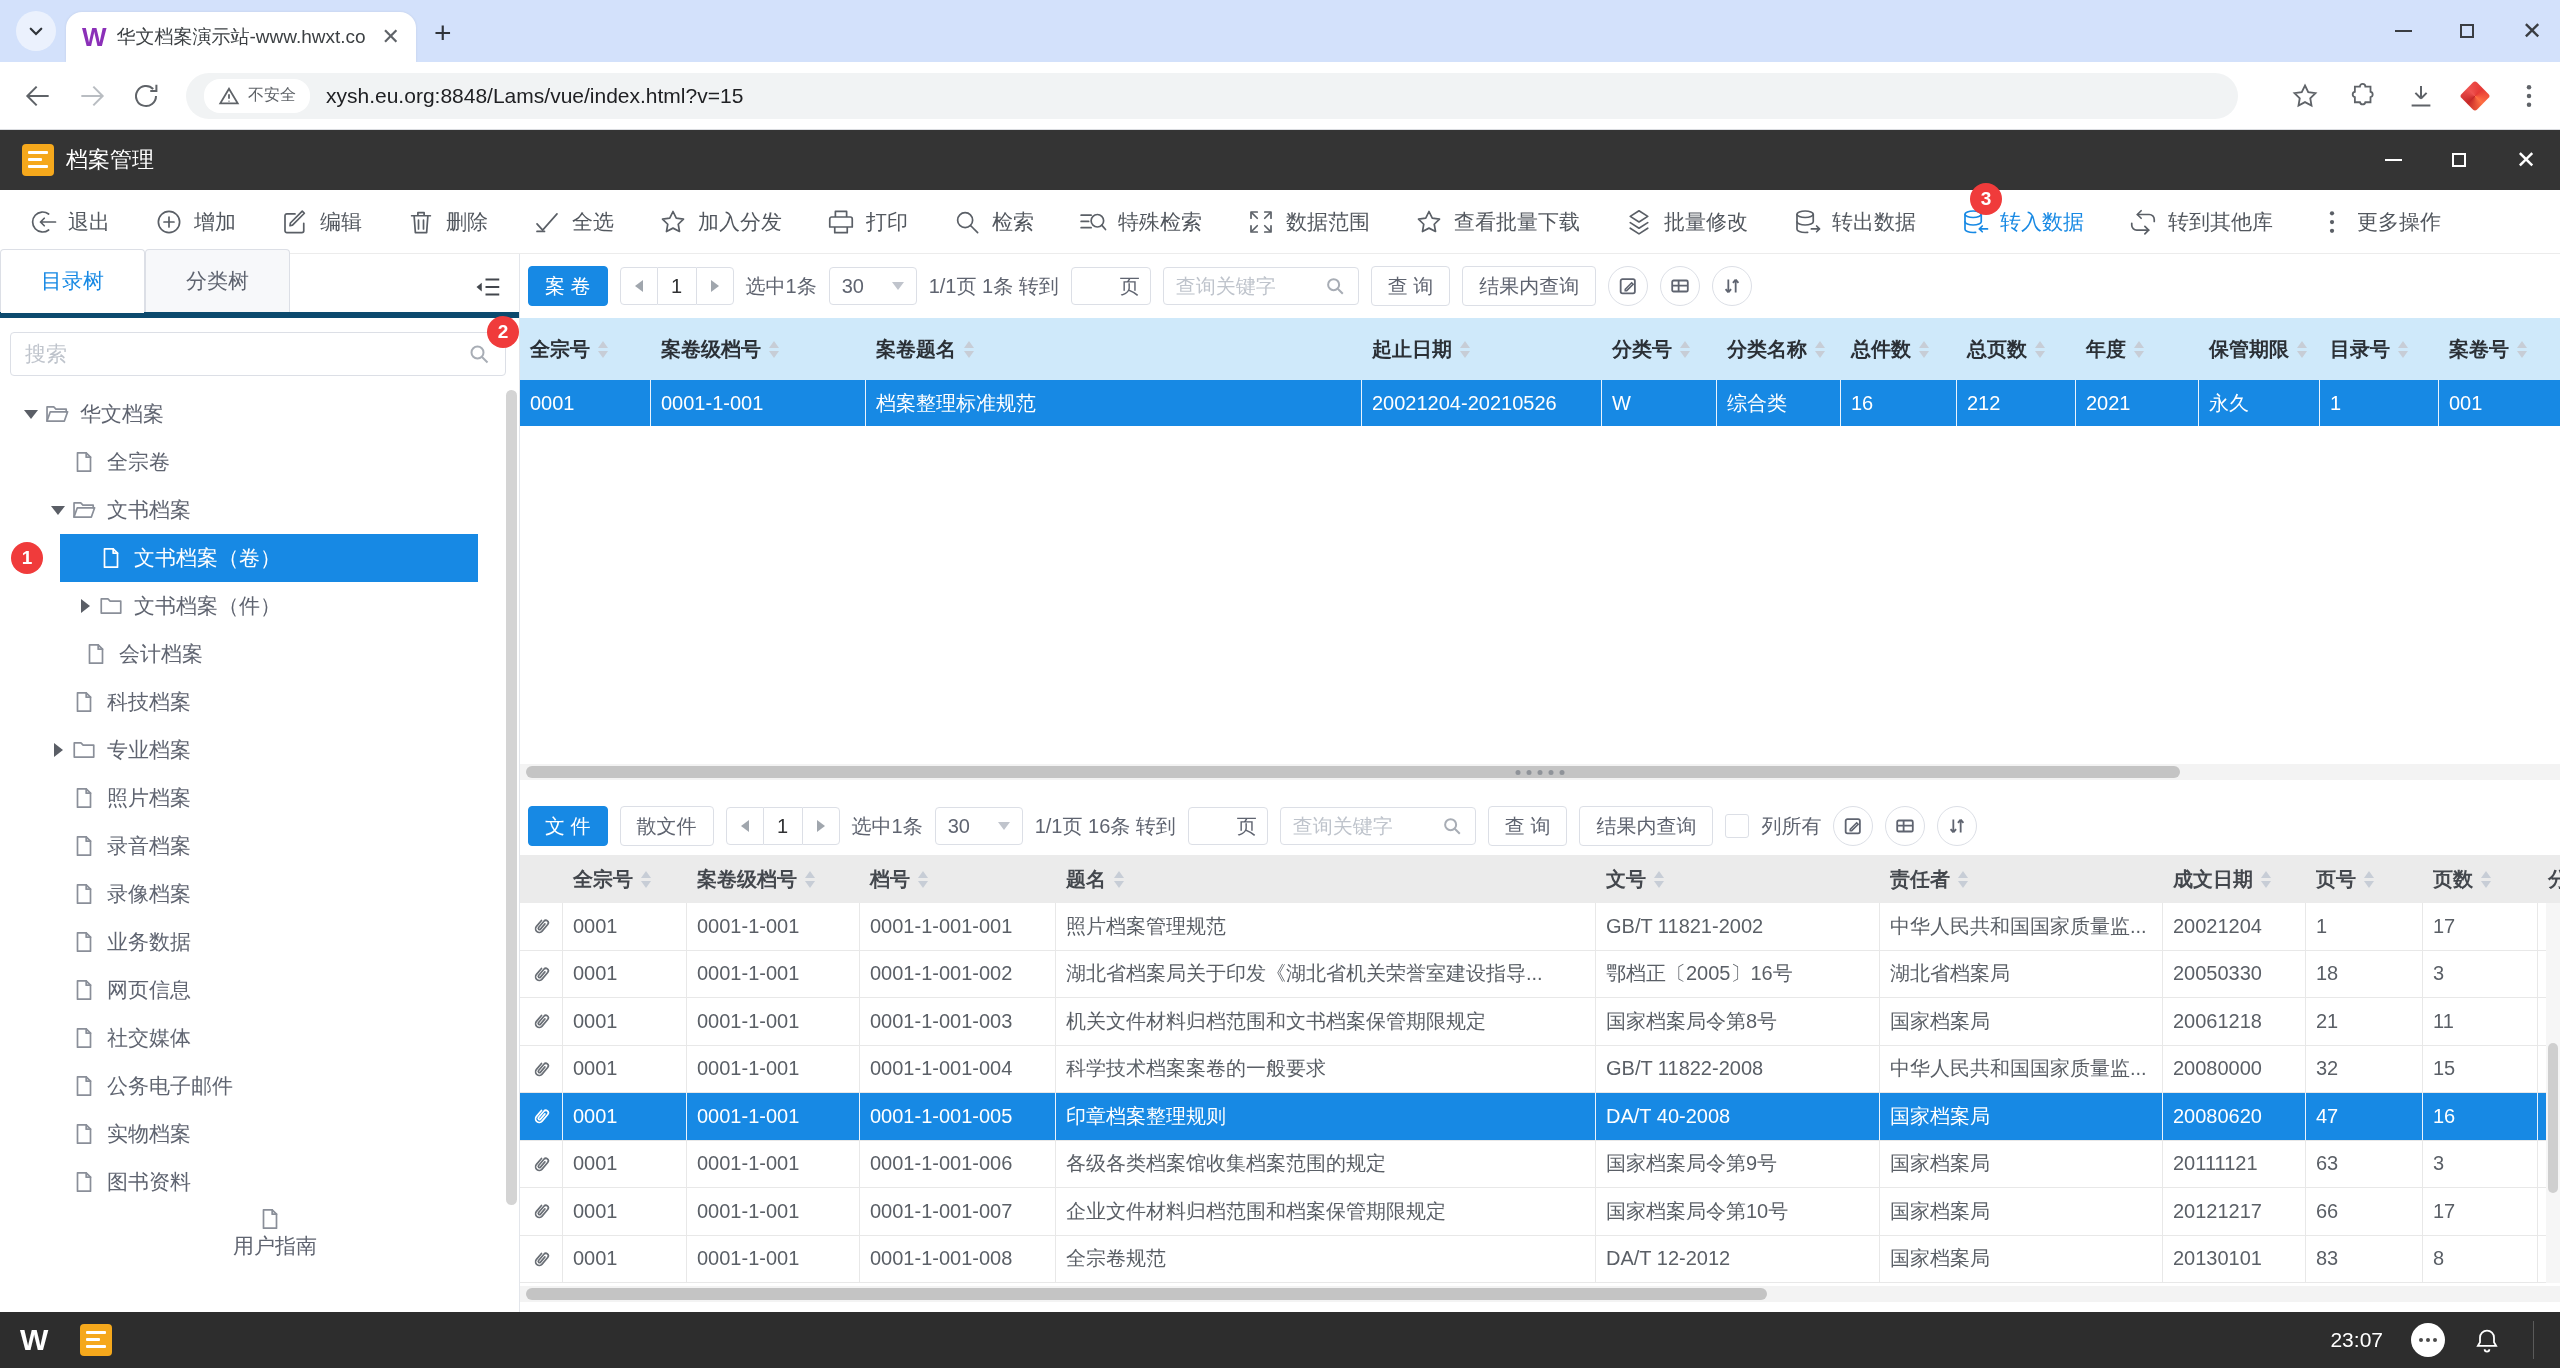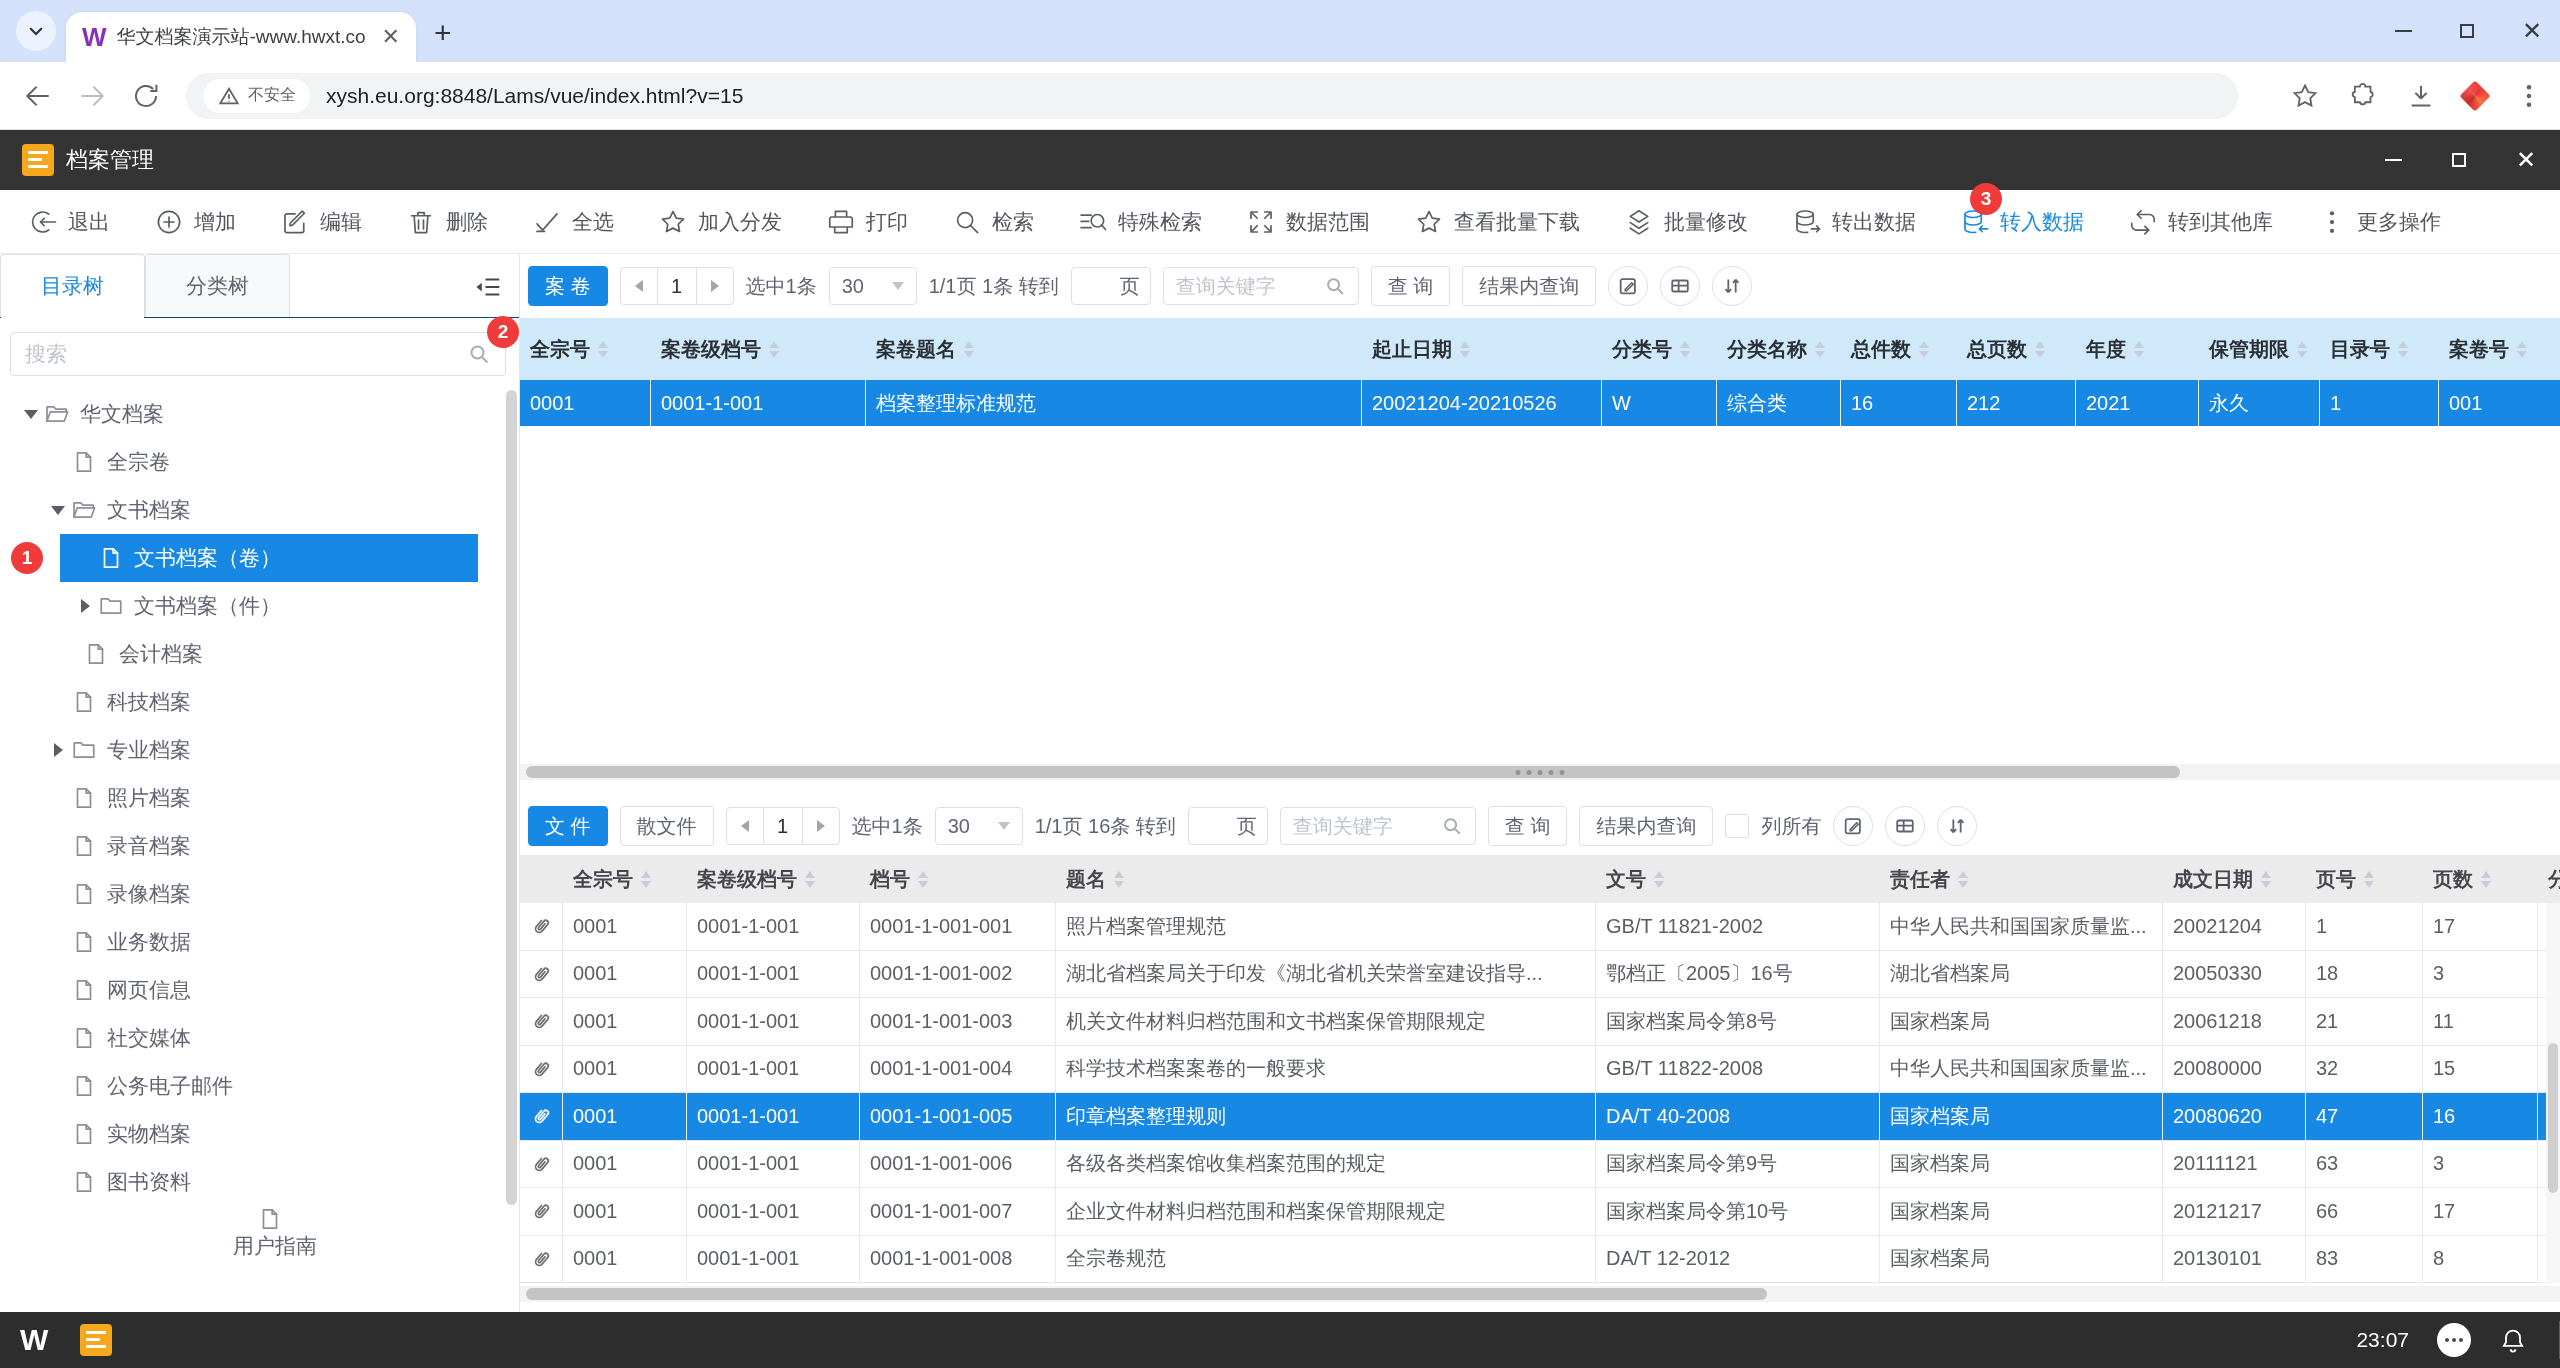--- a/index.html
+++ b/index.html
@@ -50,21 +50,21 @@
 
 #app-toolbar{left:0;top:190px;width:2560px;height:64px;background:#fff;border-bottom:1px solid #ececec;display:flex;align-items:center;padding-left:28px;gap:44px;}
 .tbtn{display:flex;align-items:center;gap:10px;color:#52575e;font-size:21px;position:relative;white-space:nowrap;}
 .tbtn .ic{width:30px;height:30px;color:#5a5f66;}
 .tbtn.active{color:#1789e4;}
 .tbtn.active .ic{color:#1789e4;}
 .badge{background:#f03b3b;color:#fff;border-radius:50%;width:32px;height:32px;display:flex;align-items:center;justify-content:center;font-size:19px;font-weight:bold;}
 .tb-badge{position:absolute;top:-24px;left:10px;}
 
 #sidebar{left:0;top:254px;width:520px;height:1058px;background:#fff;border-right:1px solid #e3e6eb;}
-#side-tabs{position:absolute;left:0;top:0;width:519px;height:64px;border-bottom:1px solid #0c4a6e;display:flex;align-items:flex-end;}
+#side-tabs{position:absolute;left:0;top:0;width:519px;height:64px;border-bottom:6px solid #0c4a6e;display:flex;align-items:flex-end;}
 .side-tab{height:63px;display:flex;align-items:center;justify-content:center;font-size:21px;border:1px solid #dcdfe6;border-bottom:none;padding:0 40px;background:#f7f8fa;color:#5f6470;border-radius:4px 4px 0 0;}
 .side-tab.active{background:#fff;color:#1789e4;position:relative;}
 .side-tab.active::after{content:"";position:absolute;left:0;right:0;bottom:-1px;height:2px;background:#fff;}
 #collapse-icon{position:absolute;right:16px;top:18px;width:30px;height:30px;color:#43474d;}
 #side-search{position:absolute;left:10px;top:78px;width:496px;height:44px;border:1px solid #dcdfe6;border-radius:4px;display:flex;align-items:center;padding:0 14px;}
 #side-search .ph{color:#bfc4cc;font-size:21px;flex:1;}
 #side-search .ic{width:24px;height:24px;color:#a8adb5;}
 #search-badge{position:absolute;right:-14px;top:-17px;}
 #tree{position:absolute;left:0;top:136px;width:505px;}
 .tree-row{height:48px;display:flex;align-items:center;color:#5f6470;font-size:21px;position:relative;}
@@ -137,21 +137,21 @@
 #file-hscroll{top:1032px;}
 #file-hscroll .thumb{left:6px;width:1241px;}
 #splitter-dots{position:absolute;top:516px;left:50%;transform:translateX(-50%);display:flex;gap:6px;}
 #splitter-dots i{width:5px;height:5px;border-radius:50%;background:#8f9399;}
 #file-vscroll{position:absolute;right:0;top:649px;width:14px;height:380px;background:#f6f6f6;}
 #file-vscroll .vthumb{position:absolute;left:2px;top:140px;width:10px;height:150px;background:#cfcfcf;border-radius:5px;}
 
 #taskbar{left:0;top:1312px;width:2560px;height:56px;background:#2d2d2d;display:flex;align-items:center;}
 #tb-logo{margin-left:20px;color:#fff;font-weight:900;font-size:30px;letter-spacing:-2px;}
 #taskbar .yellow-doc{margin-left:34px;}
-#tb-right{position:absolute;right:0;top:1312px;height:56px;display:flex;align-items:center;gap:28px;}
+#tb-right{position:absolute;right:0;top:1312px;height:56px;display:flex;align-items:center;gap:28px;padding-right:26px;}
 #tb-time{color:#fff;font-size:21px;}
 #chat-icon{width:34px;height:34px;border-radius:50%;background:#fff;display:flex;align-items:center;justify-content:center;gap:3px;}
 #chat-icon i{width:4px;height:4px;border-radius:50%;background:#4a4a4a;}
 #bell-icon{width:28px;height:28px;color:#fff;}
 #tb-divider{width:1px;height:38px;background:#5a5a5a;margin-left:4px;}
 </style>
 </head>
 <body>
 
 <div id="screen">

